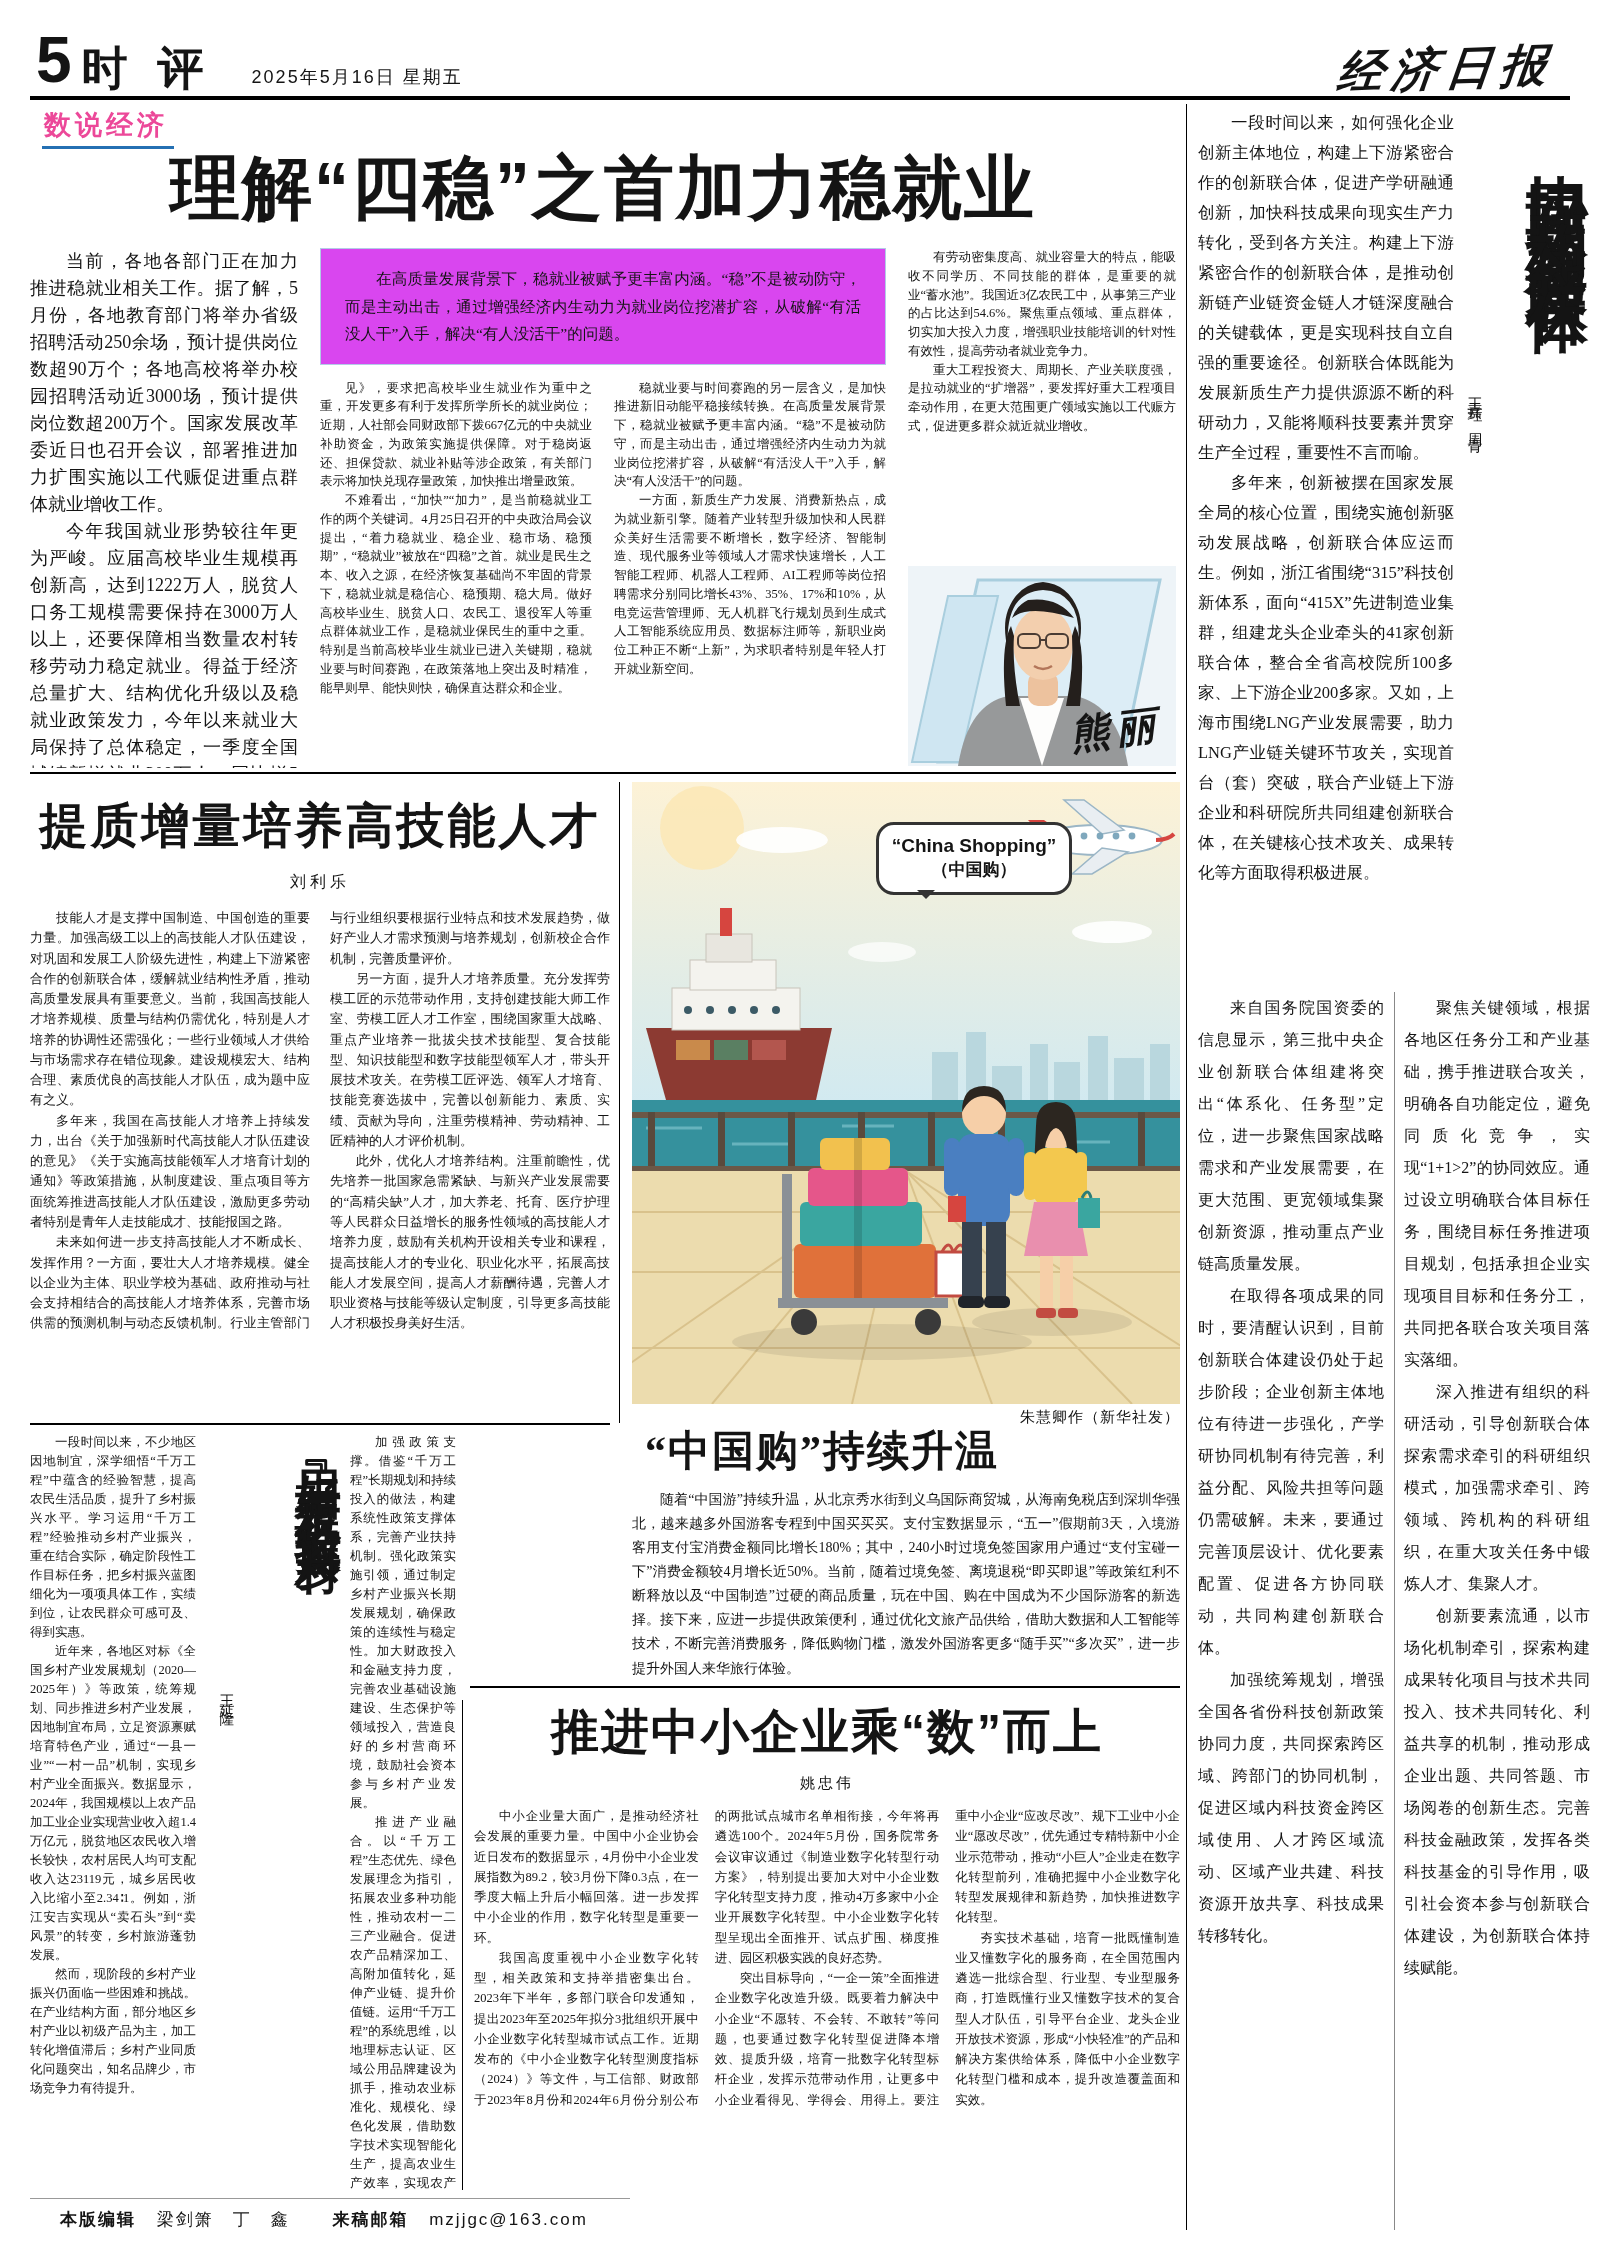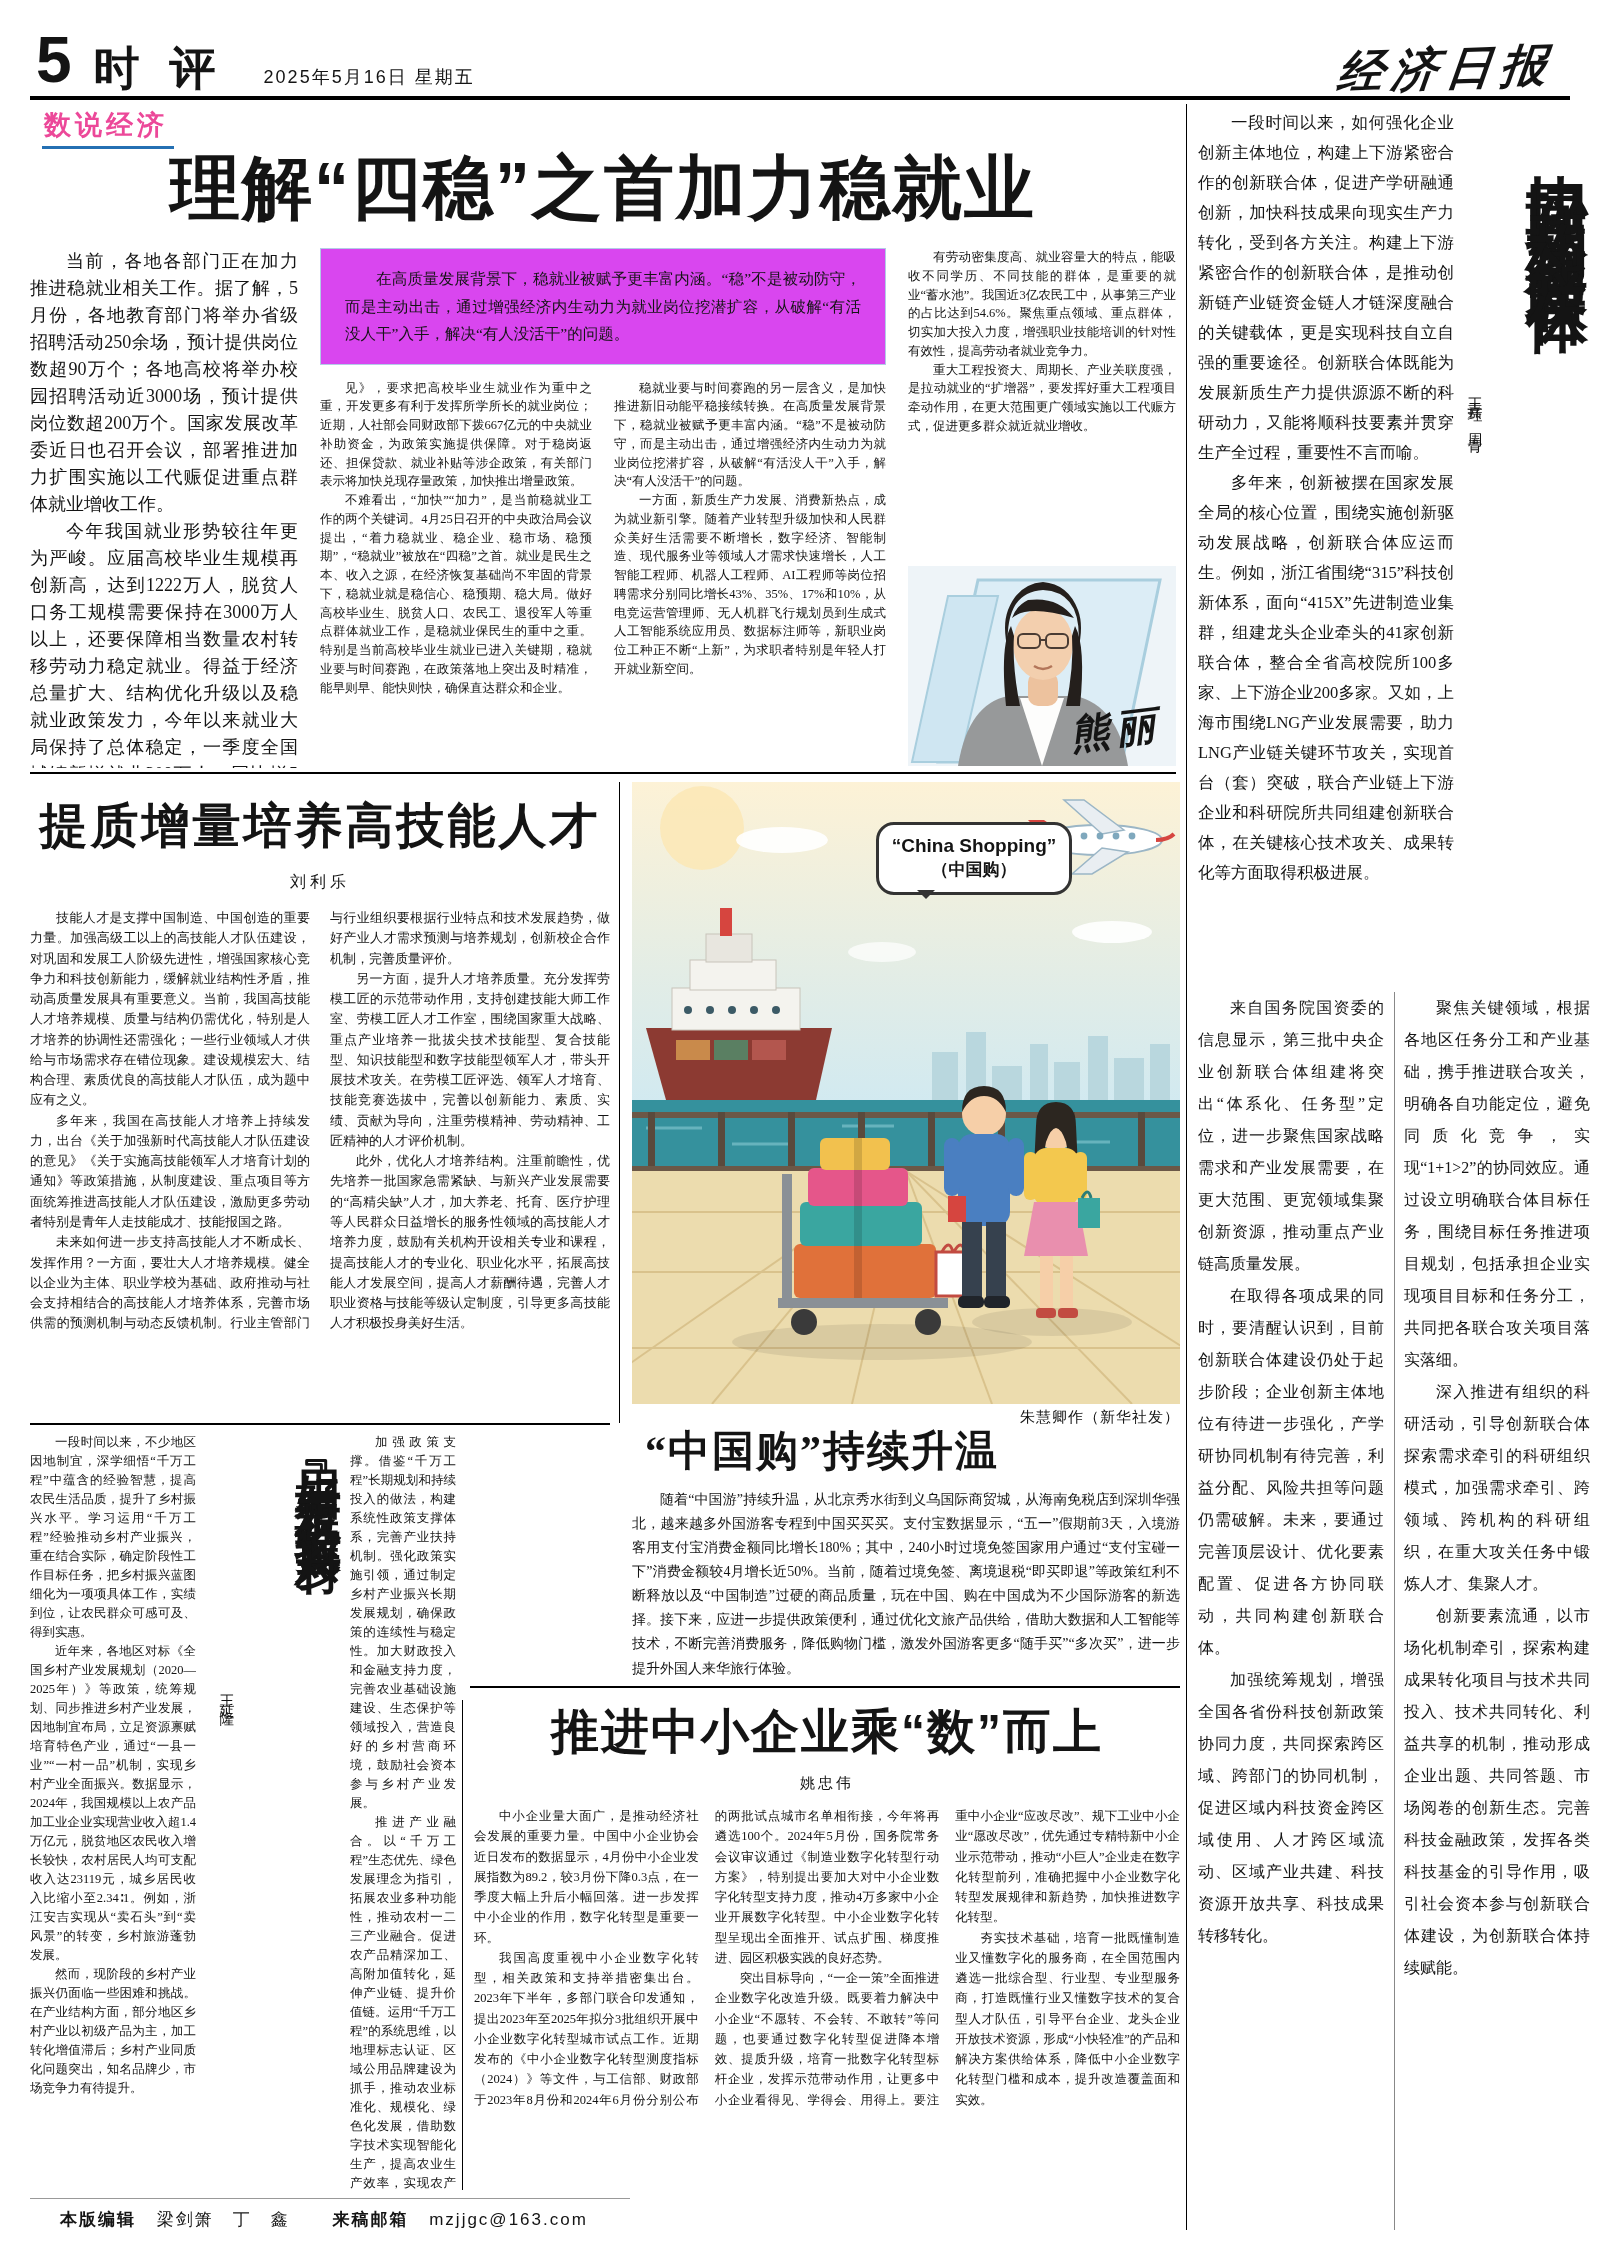--- a/index.html
+++ b/index.html
@@ -7,21 +7,21 @@
   #page {
     position:relative; width:1600px; height:2267px; margin:0 auto;
     background:#ffffff; color:#141414; overflow:hidden;
     font-family:"Liberation Serif", serif;
   }
   .hed { font-family:"Liberation Sans", sans-serif; }
 
   
   .hdr { position:absolute; left:36px; top:12px; right:36px; height:80px; display:flex; align-items:flex-end; }
   .pagenum { font:900 64px/1 "Liberation Sans", sans-serif; letter-spacing:0; }
-  .section-title { font:900 46px/1 "Liberation Serif", serif; letter-spacing:30px; margin-left:22px; }
+  .section-title { font:900 46px/1 "Liberation Serif", serif; letter-spacing:30px; margin-left:10px; }
   .hdr-date { font:400 18px/1 "Liberation Sans", sans-serif; margin-left:18px; padding-bottom:6px; letter-spacing:2px; }
   .masthead { margin-left:auto; font:900 46px/1 "Liberation Serif", serif; font-style:italic;
               transform:skewX(-8deg) rotate(-2deg); letter-spacing:8px; padding-right:10px; }
   .hdr-rule { position:absolute; left:30px; width:1540px; top:96px; height:4px; background:#000; }
 
   
   .vrule,.hrulel { position:absolute; background:#000; }
 
   
   .bodytxt p { text-indent:2em; text-align:justify; margin:0; }
@@ -168,21 +168,21 @@
         </svg>
         <div class="signature">熊丽</div>
       </div>
     </div>
   </div>
   <div class="hrulel" style="left:30px; top:772px; width:1146px; height:2px;"></div>
 
   <div class="skills-headline">提质增量培养高技能人才</div>
   <div class="skills-byline">刘利乐</div>
   <div class="skills-body bodytxt">
-      <p>技能人才是支撑中国制造、中国创造的重要力量。加强高级工以上的高技能人才队伍建设，对巩固和发展工人阶级先进性，增强国家核心竞争力和科技创新能力，缓解就业结构性矛盾，推动高质量发展具有重要意义。当前，我国高技能人才培养规模、质量与结构仍需优化，特别是人才培养的协调性还需强化；一些行业领域人才供给与市场需求存在错位现象。建设规模宏大、结构合理、素质优良的高技能人才队伍，成为题中应有之义。</p>
+      <p>技能人才是支撑中国制造、中国创造的重要力量。加强高级工以上的高技能人才队伍建设，对巩固和发展工人阶级先进性，构建上下游紧密合作的创新联合体，缓解就业结构性矛盾，推动高质量发展具有重要意义。当前，我国高技能人才培养规模、质量与结构仍需优化，特别是人才培养的协调性还需强化；一些行业领域人才供给与市场需求存在错位现象。建设规模宏大、结构合理、素质优良的高技能人才队伍，成为题中应有之义。</p>
       <p>多年来，我国在高技能人才培养上持续发力，出台《关于加强新时代高技能人才队伍建设的意见》《关于实施高技能领军人才培育计划的通知》等政策措施，从制度建设、重点项目等方面统筹推进高技能人才队伍建设，激励更多劳动者特别是青年人走技能成才、技能报国之路。</p>
       <p>未来如何进一步支持高技能人才不断成长、发挥作用？一方面，要壮大人才培养规模。健全以企业为主体、职业学校为基础、政府推动与社会支持相结合的高技能人才培养体系，完善市场供需的预测机制与动态反馈机制。行业主管部门与行业组织要根据行业特点和技术发展趋势，做好产业人才需求预测与培养规划，创新校企合作机制，完善质量评价。</p>
       <p>另一方面，提升人才培养质量。充分发挥劳模工匠的示范带动作用，支持创建技能大师工作室、劳模工匠人才工作室，围绕国家重大战略、重点产业培养一批拔尖技术技能型、复合技能型、知识技能型和数字技能型领军人才，带头开展技术攻关。在劳模工匠评选、领军人才培育、技能竞赛选拔中，完善以创新能力、素质、实绩、贡献为导向，注重劳模精神、劳动精神、工匠精神的人才评价机制。</p>
       <p>此外，优化人才培养结构。注重前瞻性，优先培养一批国家急需紧缺、与新兴产业发展需要的“高精尖缺”人才，加大养老、托育、医疗护理等人民群众日益增长的服务性领域的高技能人才培养力度，鼓励有关机构开设相关专业和课程，提高技能人才的专业化、职业化水平，拓展高技能人才发展空间，提高人才薪酬待遇，完善人才职业资格与技能等级认定制度，引导更多高技能人才积极投身美好生活。</p>
     </div>
   <div class="hrulel" style="left:30px; top:1423px; width:580px; height:2px;"></div>
   <div class="vrule" style="left:619px; top:782px; width:1px; height:641px;"></div>
 
   <div class="cartoon">
     <svg width="548" height="622" viewBox="0 0 548 622">

